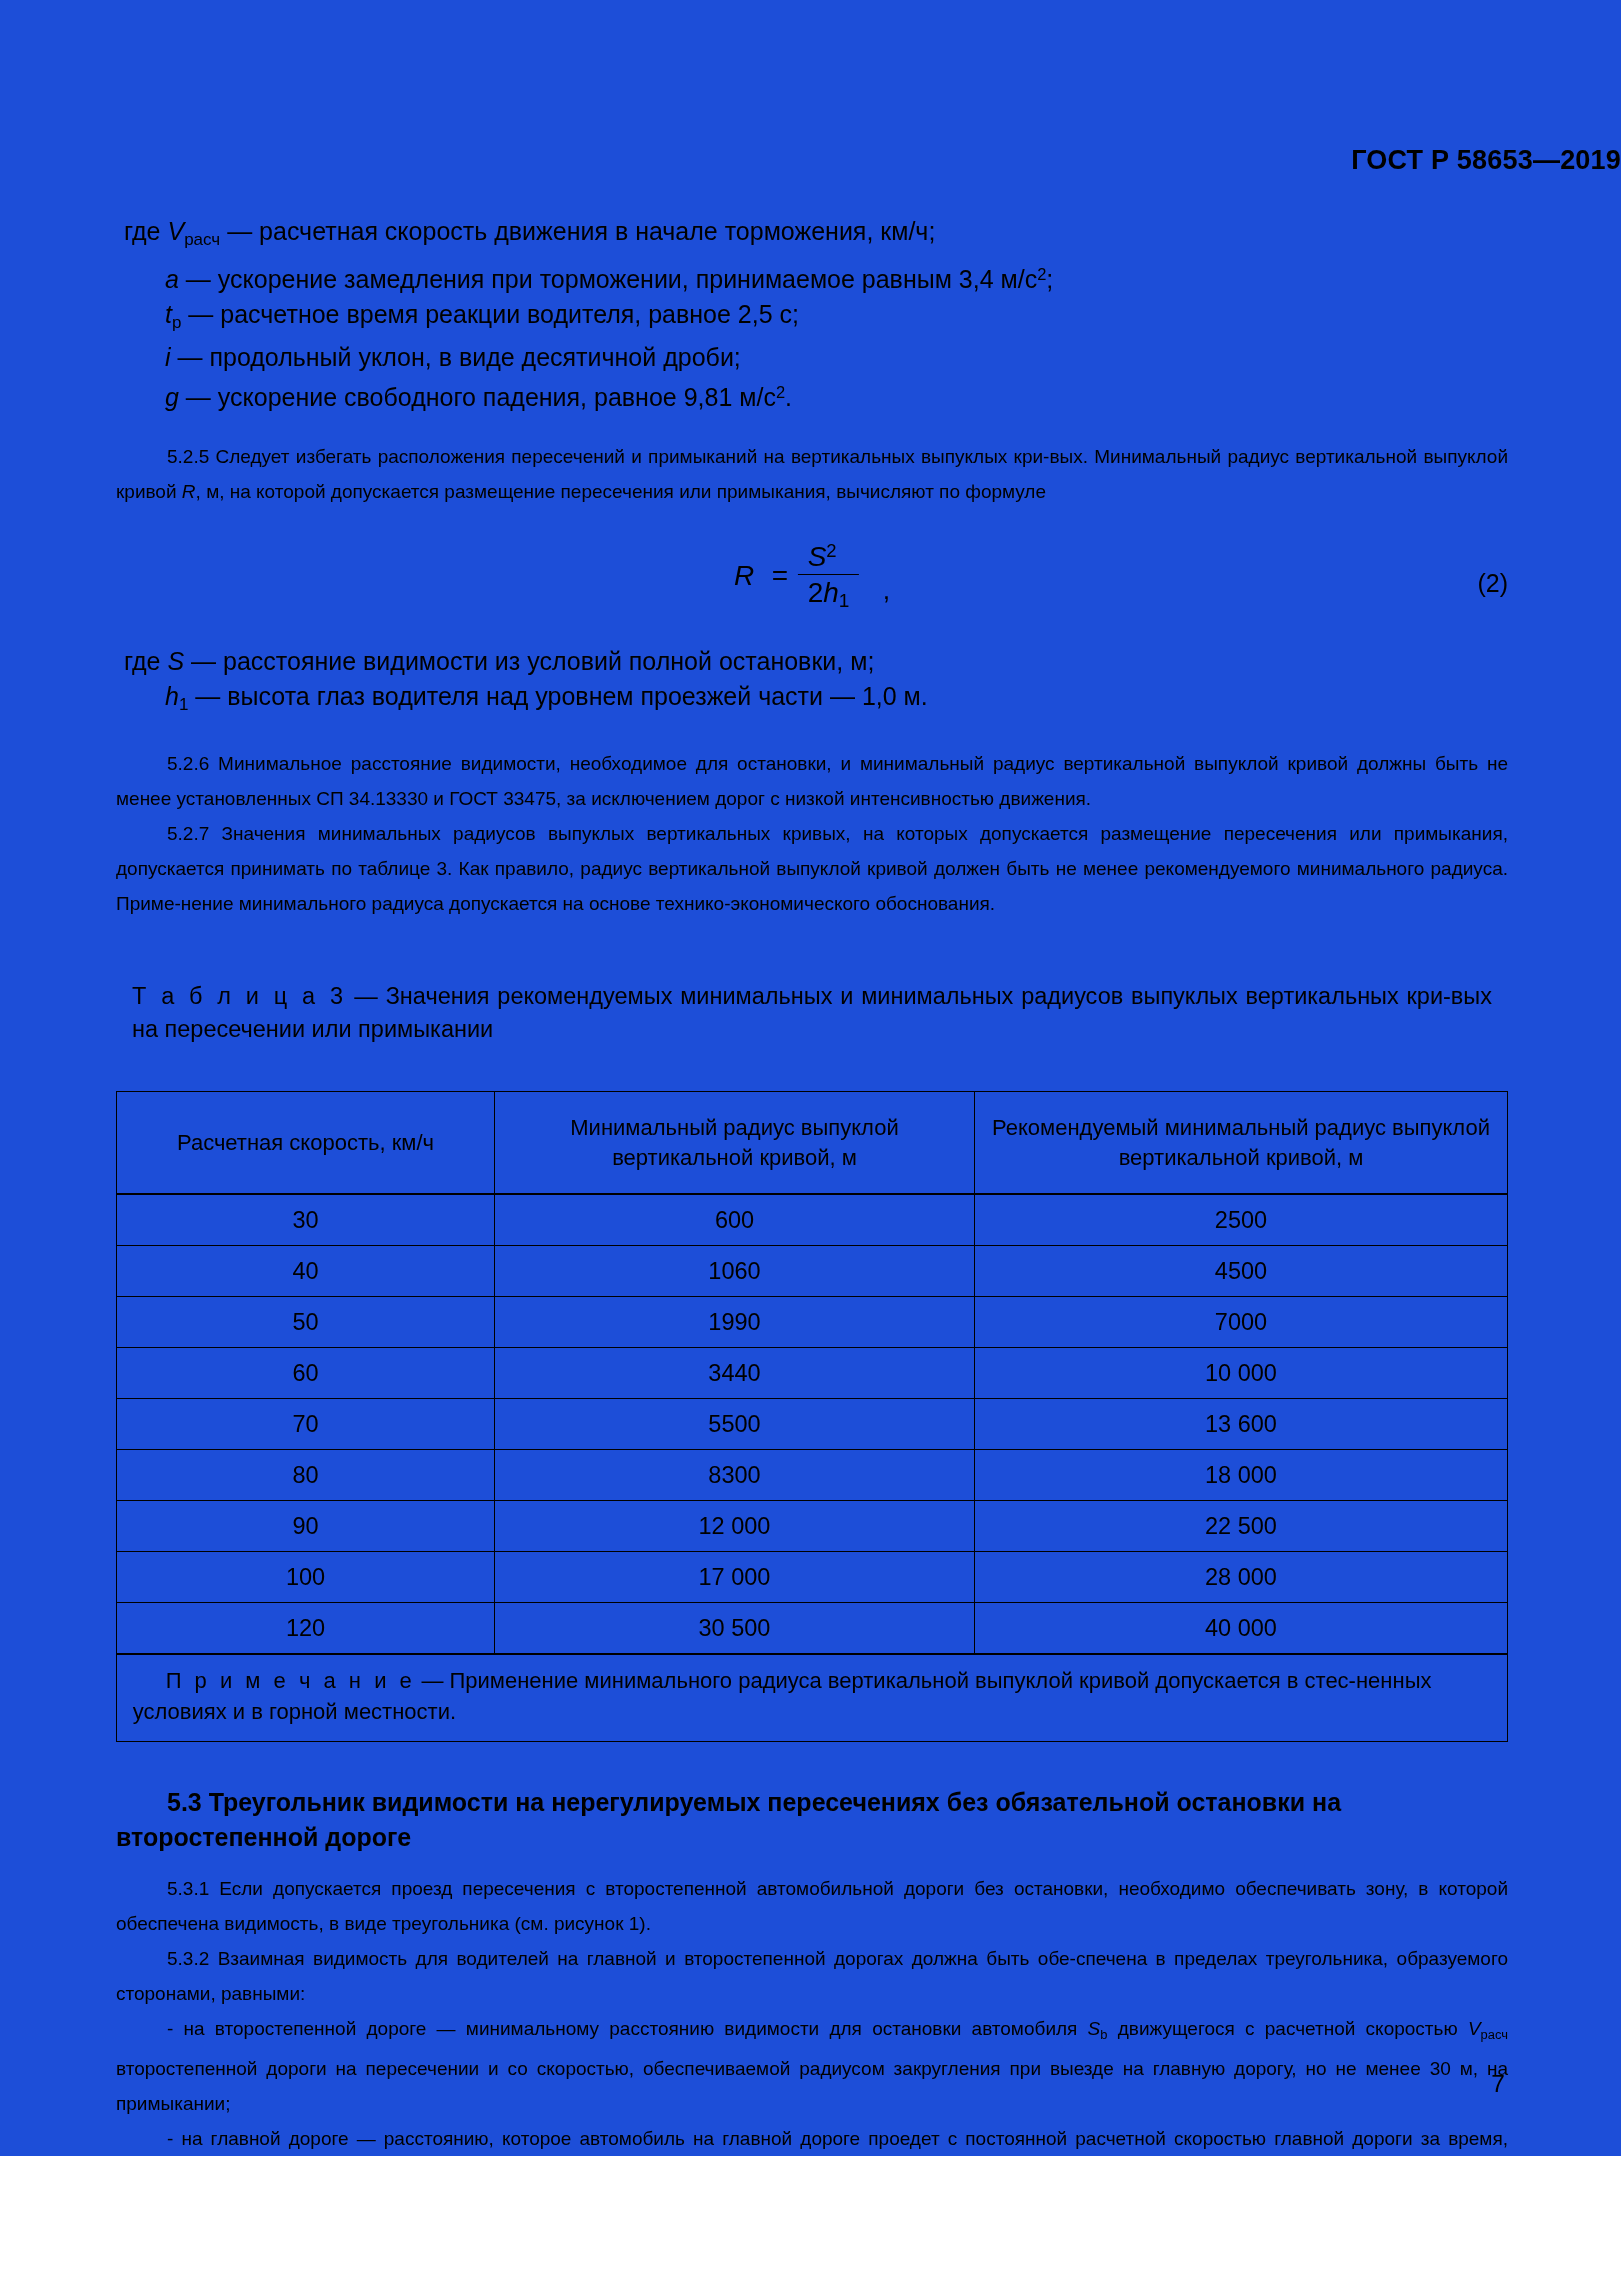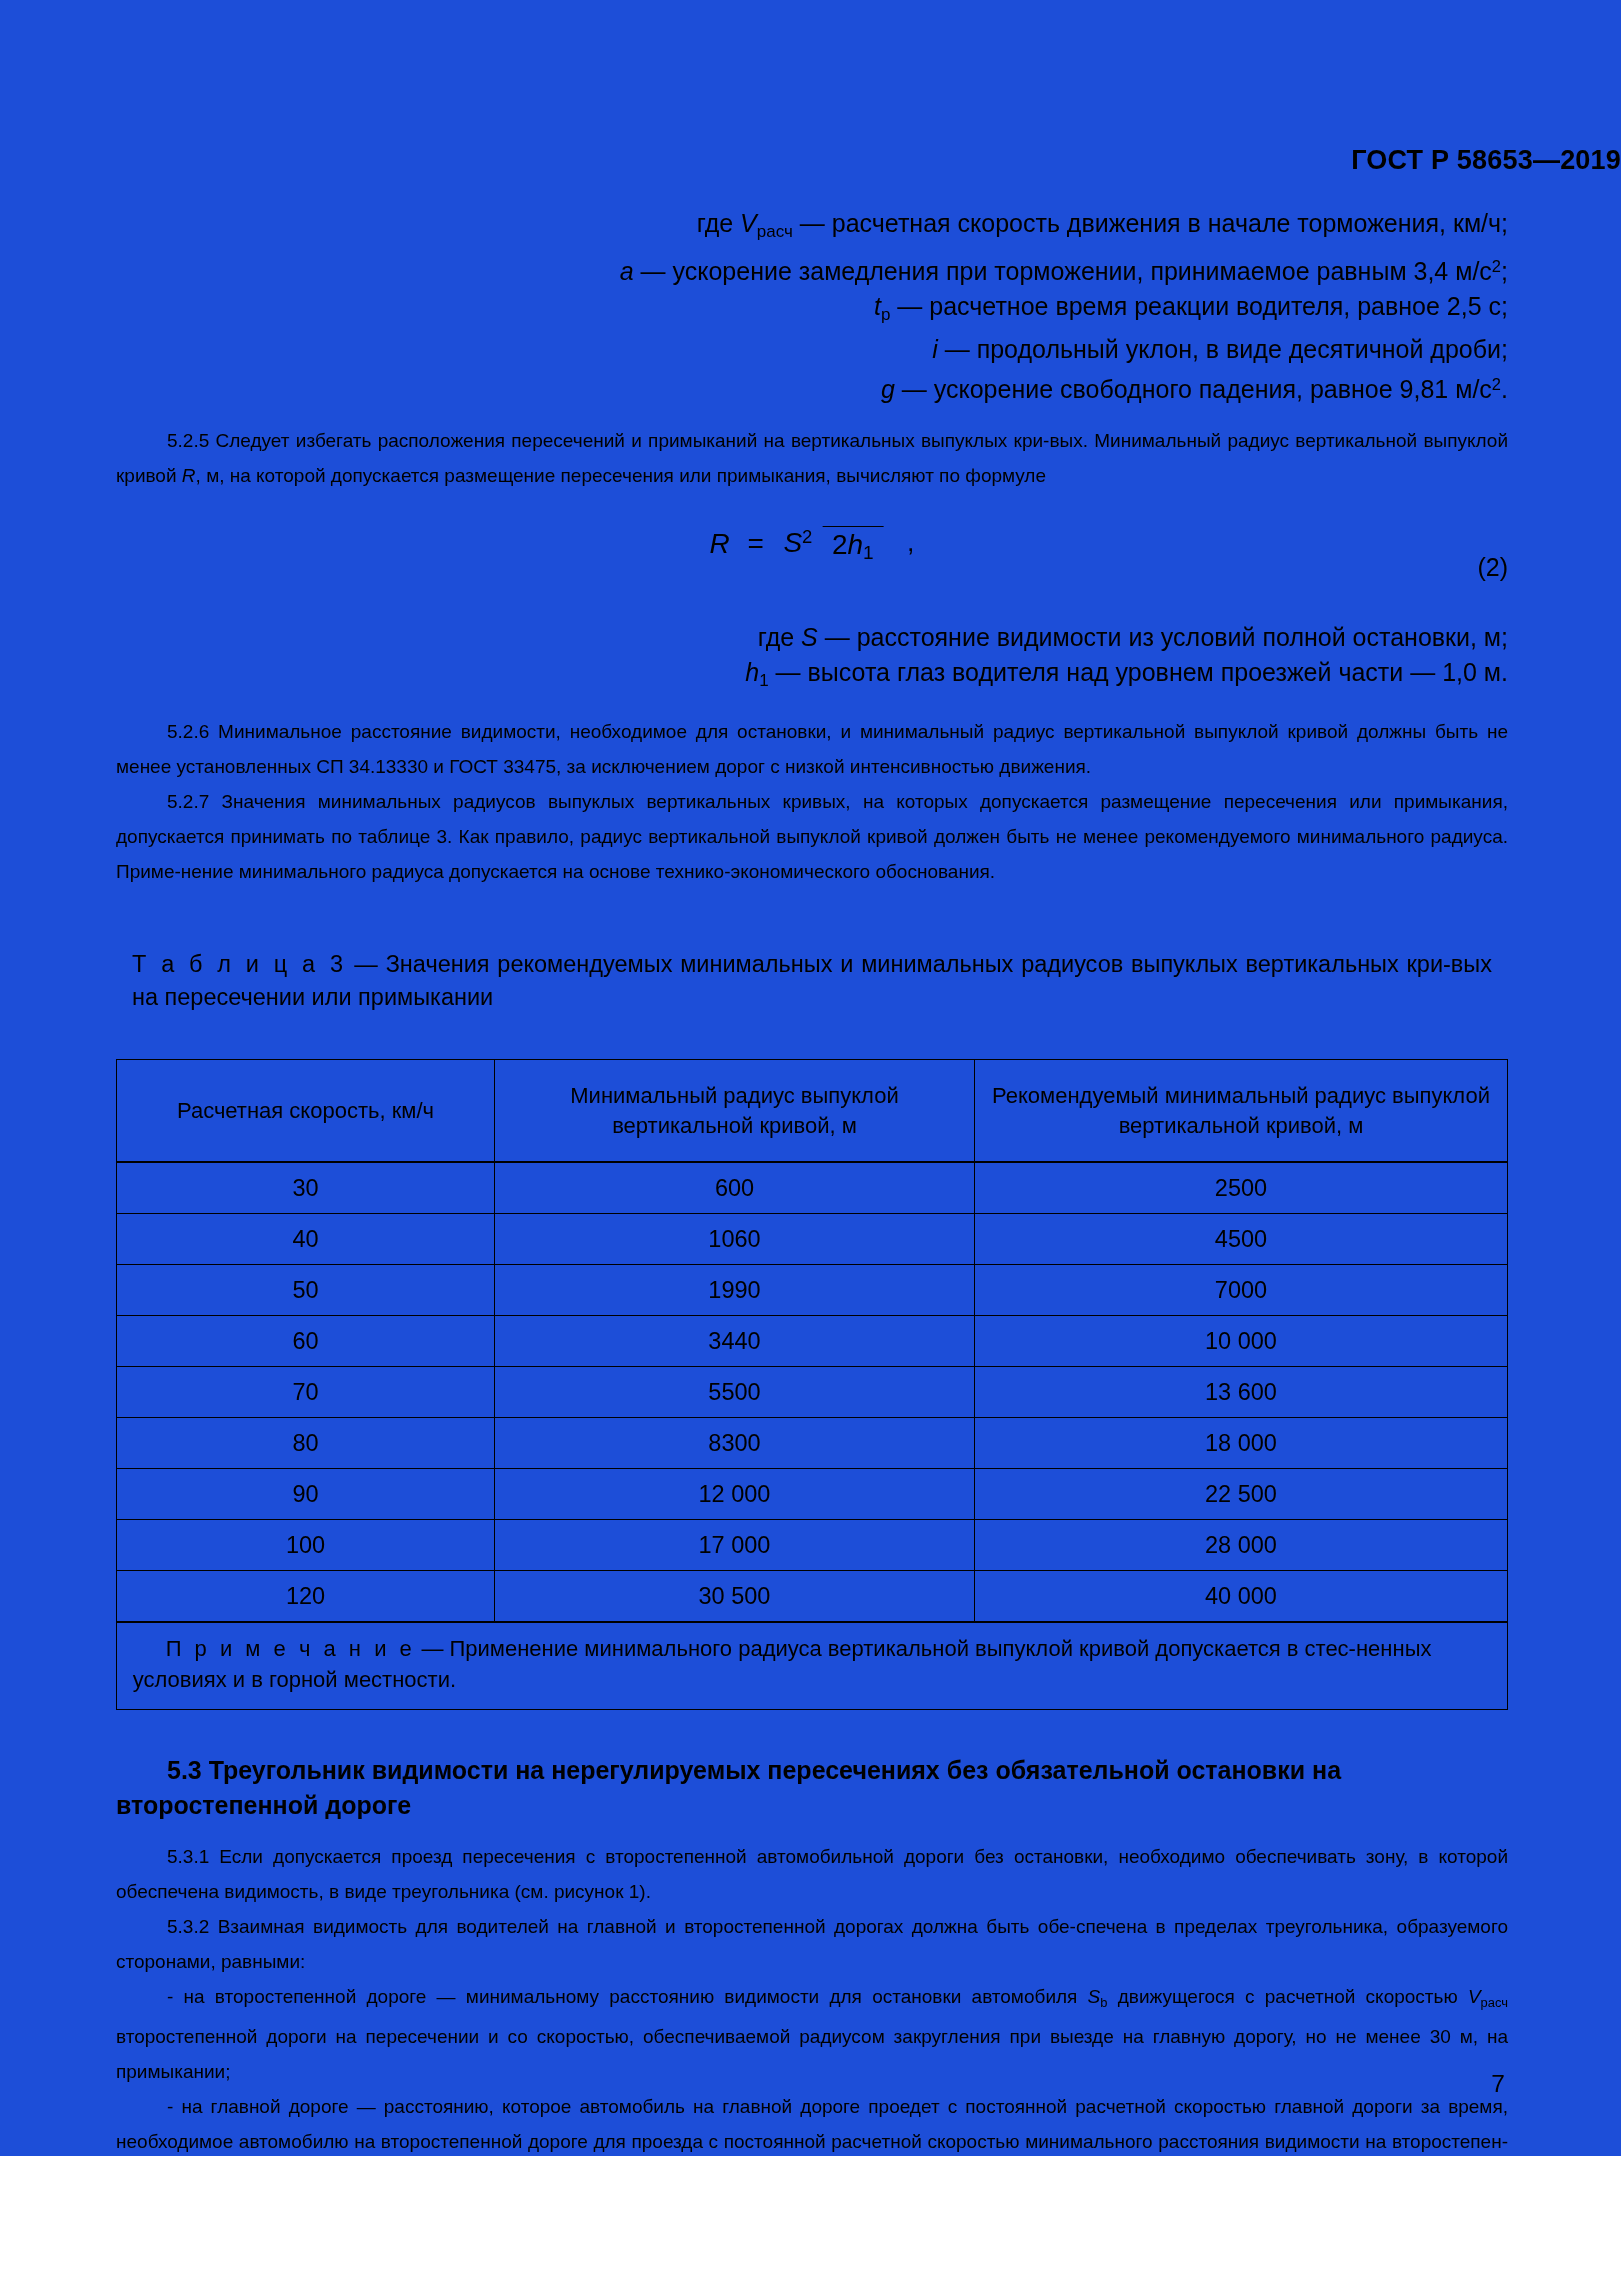--- a/index.html
+++ b/index.html
@@ -40,22 +40,21 @@
   }
   .para {
     margin: 0;
     font-size: 19px;
     line-height: 35px;
     text-align: justify;
   }
   .para.indent { text-indent: 51px; }
 
   .where-block {
-    margin: 0;
-    text-align: right;
+    margin: 8px;
   }
   .where-line {
     font-size: 25px;
     line-height: 35px;
     white-space: nowrap;
   }
   .where-line.sub { padding-left: 41px; }
 
   i, .it { font-style: italic; }
   sub {
@@ -81,22 +80,21 @@
     transform: translateX(-50%);
     top: 7.8px;
     display: flex;
     align-items: center;
     font-size: 27.4px;
   }
   .formula .lhs { font-style: italic; font-size: 28px; padding-right: 7.8px; }
   .formula .eq { padding: 0 9.8px; font-size: 28px; }
   .frac {
     display: inline-flex;
-    flex-direction: row;
-    align-items: center;
+    flex-direction: column;
     line-height: 1;
   }
   .frac .num {
     font-style: italic;
     font-size: 28px;
     padding: 0 9.8px 2.9px 9.8px;
   }
   .frac .den {
     font-style: italic;
     font-size: 28px;

